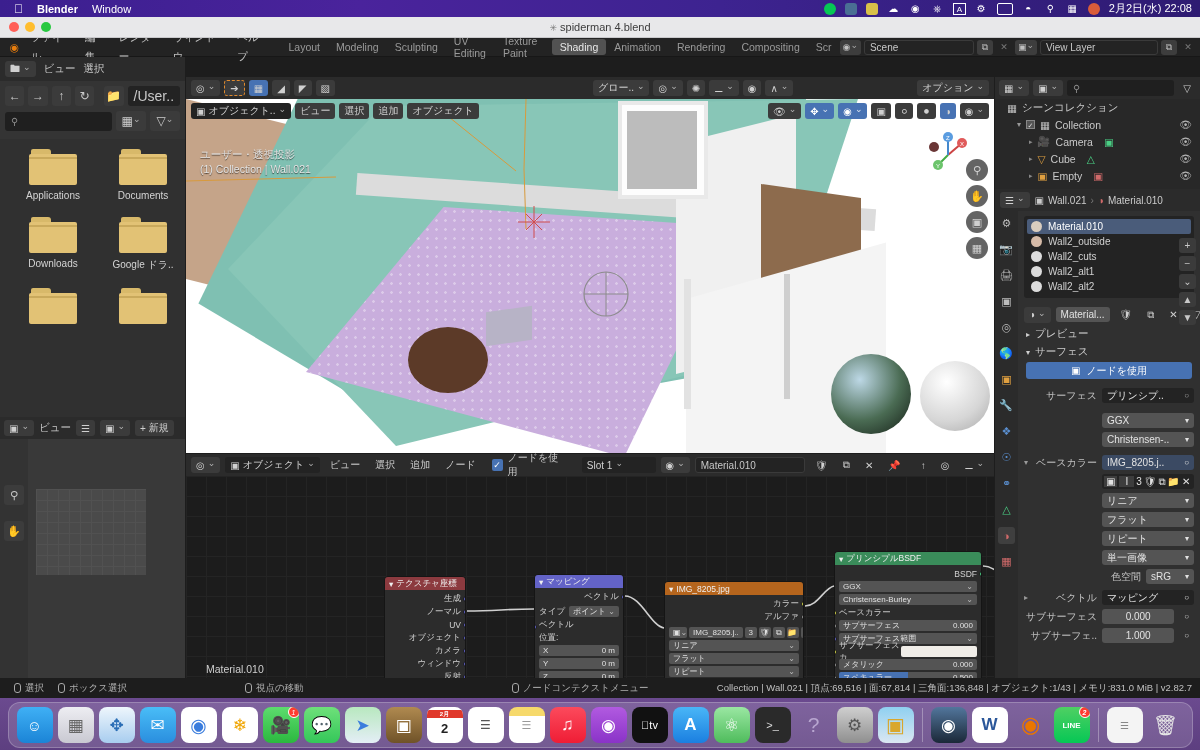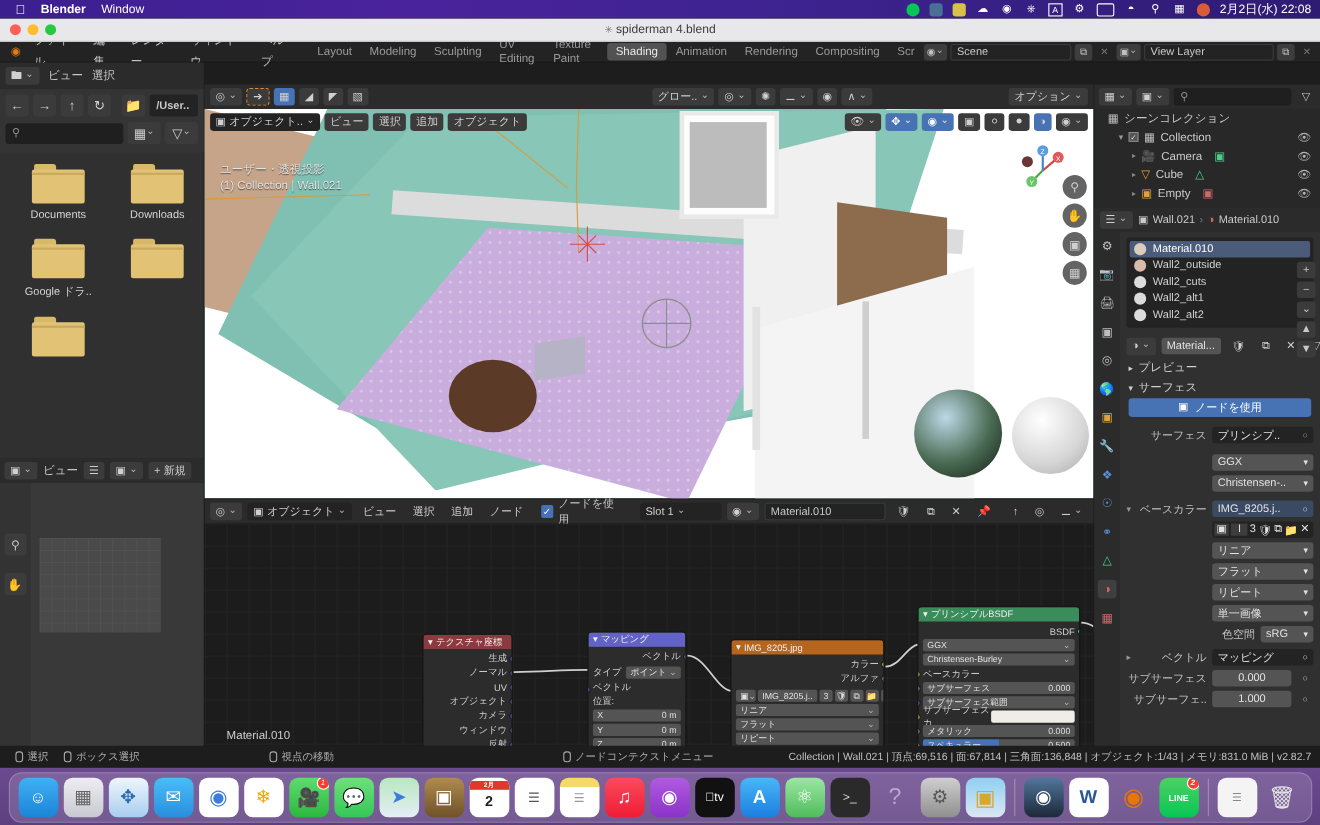--- a/index.html
+++ b/index.html
@@ -70,21 +70,21 @@
   .btn.blue { background:#4772b3; color:#fff; }
   .btn.dark { background:#232323; }
   .chev::after { content:"⌄"; font-size:9px; opacity:.8; position:relative; top:-2px; }
 
   
   #filebrowser { left:0; top:40px; width:185px; height:360px; background:#303030; }
   .fb-head { height:24px; background:#2b2b2b; display:flex; align-items:center; gap:8px; padding:0 5px; }
   .fb-tools { height:58px; background:#343434; padding:5px; display:flex; flex-direction:column; gap:5px; }
   .fb-row { display:flex; gap:4px; align-items:center; }
   .navbtn { width:21px; height:20px; background:#3b3b3b; border-radius:3px; display:flex; align-items:center; justify-content:center; color:#ccc; font-size:12px; }
-  .pathbox { background:#232323; border-radius:3px; height:20px; flex:1; display:flex; align-items:center; padding:0 6px; color:#c9c9c9; font-size:10px;font-weight:bold; }
+  .pathbox { background:#232323; border-radius:3px; height:20px; flex:1; display:flex; align-items:center; padding:0 6px; color:#c9c9c9; font-size:14px; }
   .searchbox { background:#1f1f1f; border-radius:3px; height:19px; flex:1; display:flex; align-items:center; padding:0 6px; color:#8c8c8c; font-size:10px; gap:5px; }
   .fb-grid { padding:10px 0 0 0; display:flex; flex-wrap:wrap; }
   .fb-item { width:74px; margin: 0 0 16px 16px; display:flex; flex-direction:column; align-items:center; gap:5px; }
   .folder { width:48px; height:36px; position:relative; }
   .folder .tabf { position:absolute; left:2px; top:0; width:20px; height:7px; background:#d8b96a; border-radius:2px 3px 0 0;}
   .folder .body { position:absolute; left:0; top:5px; width:48px; height:31px; background:#e2c275; border-radius:2px; }
   .folder .body::before { content:""; position:absolute; left:0; top:3px; width:48px; height:2px; background:#c9a95c; }
   .fb-label { font-size:10px; color:#d4d4d4; text-align:center; white-space:nowrap; }
 
   
@@ -258,20 +258,27 @@
         <div class="fb-row">
           <span class="searchbox">
               <span>⚲</span>
               <span></span>
             </span>
           <span class="navbtn chev" style="width:30px">▦</span>
           <span class="navbtn chev" style="width:30px">▽</span>
         </div>
       </div>
       <div class="fb-grid">
+        <div class="fb-item">
+          <div class="folder">
+              <div class="tabf"></div>
+              <div class="body"></div>
+            </div>
+          <div class="fb-label">Applications</div>
+        </div>
         <div class="fb-item">
           <div class="folder">
               <div class="tabf"></div>
               <div class="body"></div>
             </div>
           <div class="fb-label">Documents</div>
         </div>
         <div class="fb-item">
           <div class="folder">
               <div class="tabf"></div>

